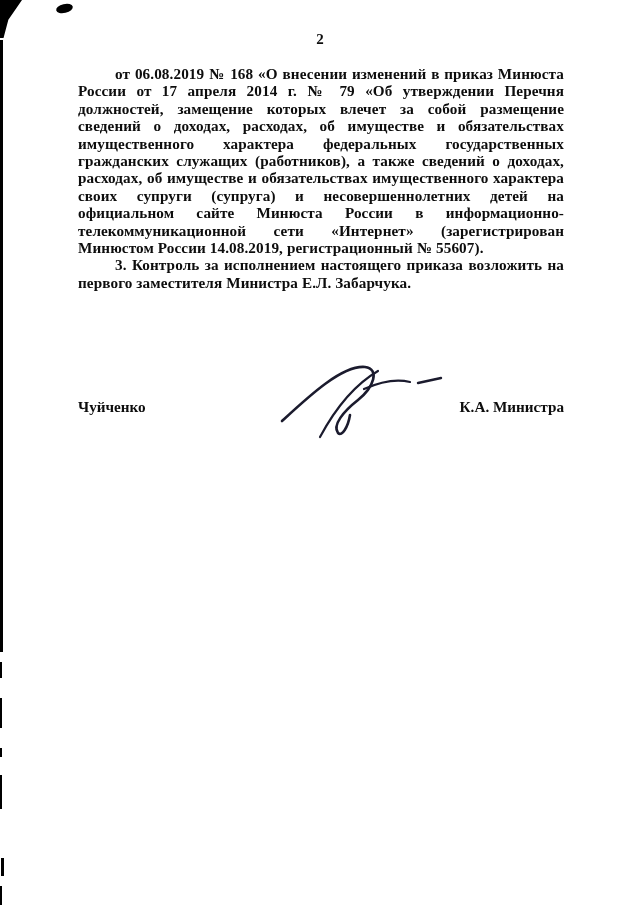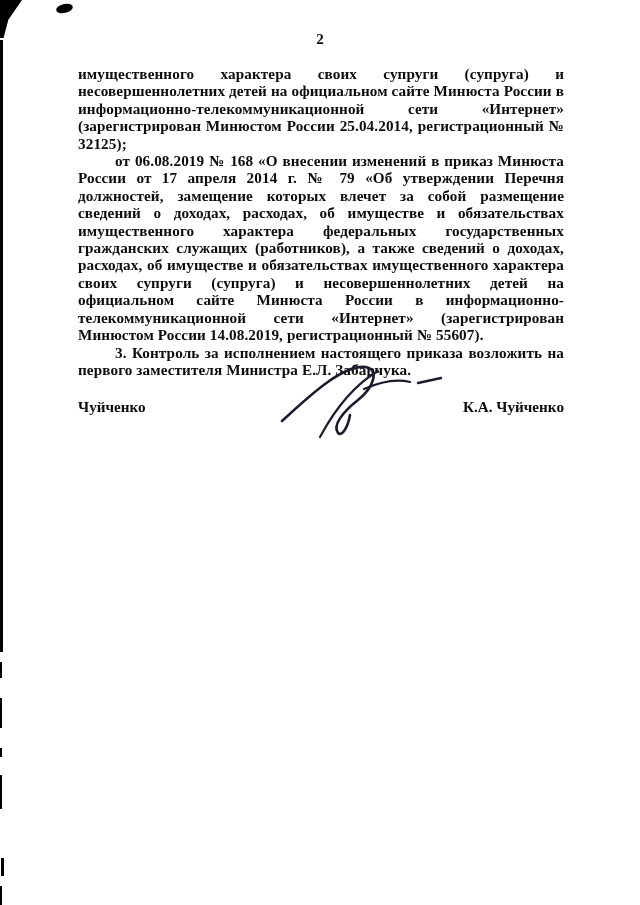--- a/index.html
+++ b/index.html
@@ -88,30 +88,29 @@
   <div class="artifact tick-1"></div>
   <div class="artifact tick-2"></div>
   <div class="artifact tick-3"></div>
   <div class="artifact tick-4"></div>
   <div class="artifact tick-5"></div>
   <div class="artifact tick-6"></div>
 
   <div class="page-number">2</div>
 
   <div class="body-text">
-    <p>имущественного характера своих супруги (супруга) и несовершеннолетних детей на официальном сайте Минюста России в информационно-телекоммуникационной сети «Интернет» (зарегистрирован Минюстом России 25.04.2014, регистрационный № 32125);</p>
     <p class="indent">от 06.08.2019 № 168 «О внесении изменений в приказ Минюста России от 17 апреля 2014 г. № 79 «Об утверждении Перечня должностей, замещение которых влечет за собой размещение сведений о доходах, расходах, об имуществе и обязательствах имущественного характера федеральных государственных гражданских служащих (работников), а также сведений о доходах, расходах, об имуществе и обязательствах имущественного характера своих супруги (супруга) и несовершеннолетних детей на официальном сайте Минюста России в информационно-телекоммуникационной сети «Интернет» (зарегистрирован Минюстом России 14.08.2019, регистрационный № 55607).</p>
     <p class="indent">3. Контроль за исполнением настоящего приказа возложить на первого заместителя Министра Е.Л. Забарчука.</p>
   </div>
 
   <svg class="signature-svg" viewBox="0 0 185 85" xmlns="http://www.w3.org/2000/svg" fill="none">
     <path d="M14 66 C 40 42, 74 10, 97 12 C 112 14, 106 32, 90 45 C 76 56, 64 70, 70 78 C 74 82, 80 72, 82 60" stroke="#1b1b2e" stroke-width="2.6" stroke-linecap="round"></path>
     <path d="M52 82 C 66 56, 86 30, 110 16" stroke="#1b1b2e" stroke-width="2.2" stroke-linecap="round"></path>
     <path d="M96 34 C 114 26, 130 24, 142 27" stroke="#1b1b2e" stroke-width="2.2" stroke-linecap="round"></path>
     <path d="M150 28 L 173 23" stroke="#1b1b2e" stroke-width="2.4" stroke-linecap="round"></path>
   </svg>
 
   <div class="sig-row">
     <span class="sig-title">Чуйченко</span>
-    <span class="sig-name">К.А. Чуйченко</span>
+    <span class="sig-name">К.А. Министра</span>
   </div>
 
 </div>
 
 </body></html>

